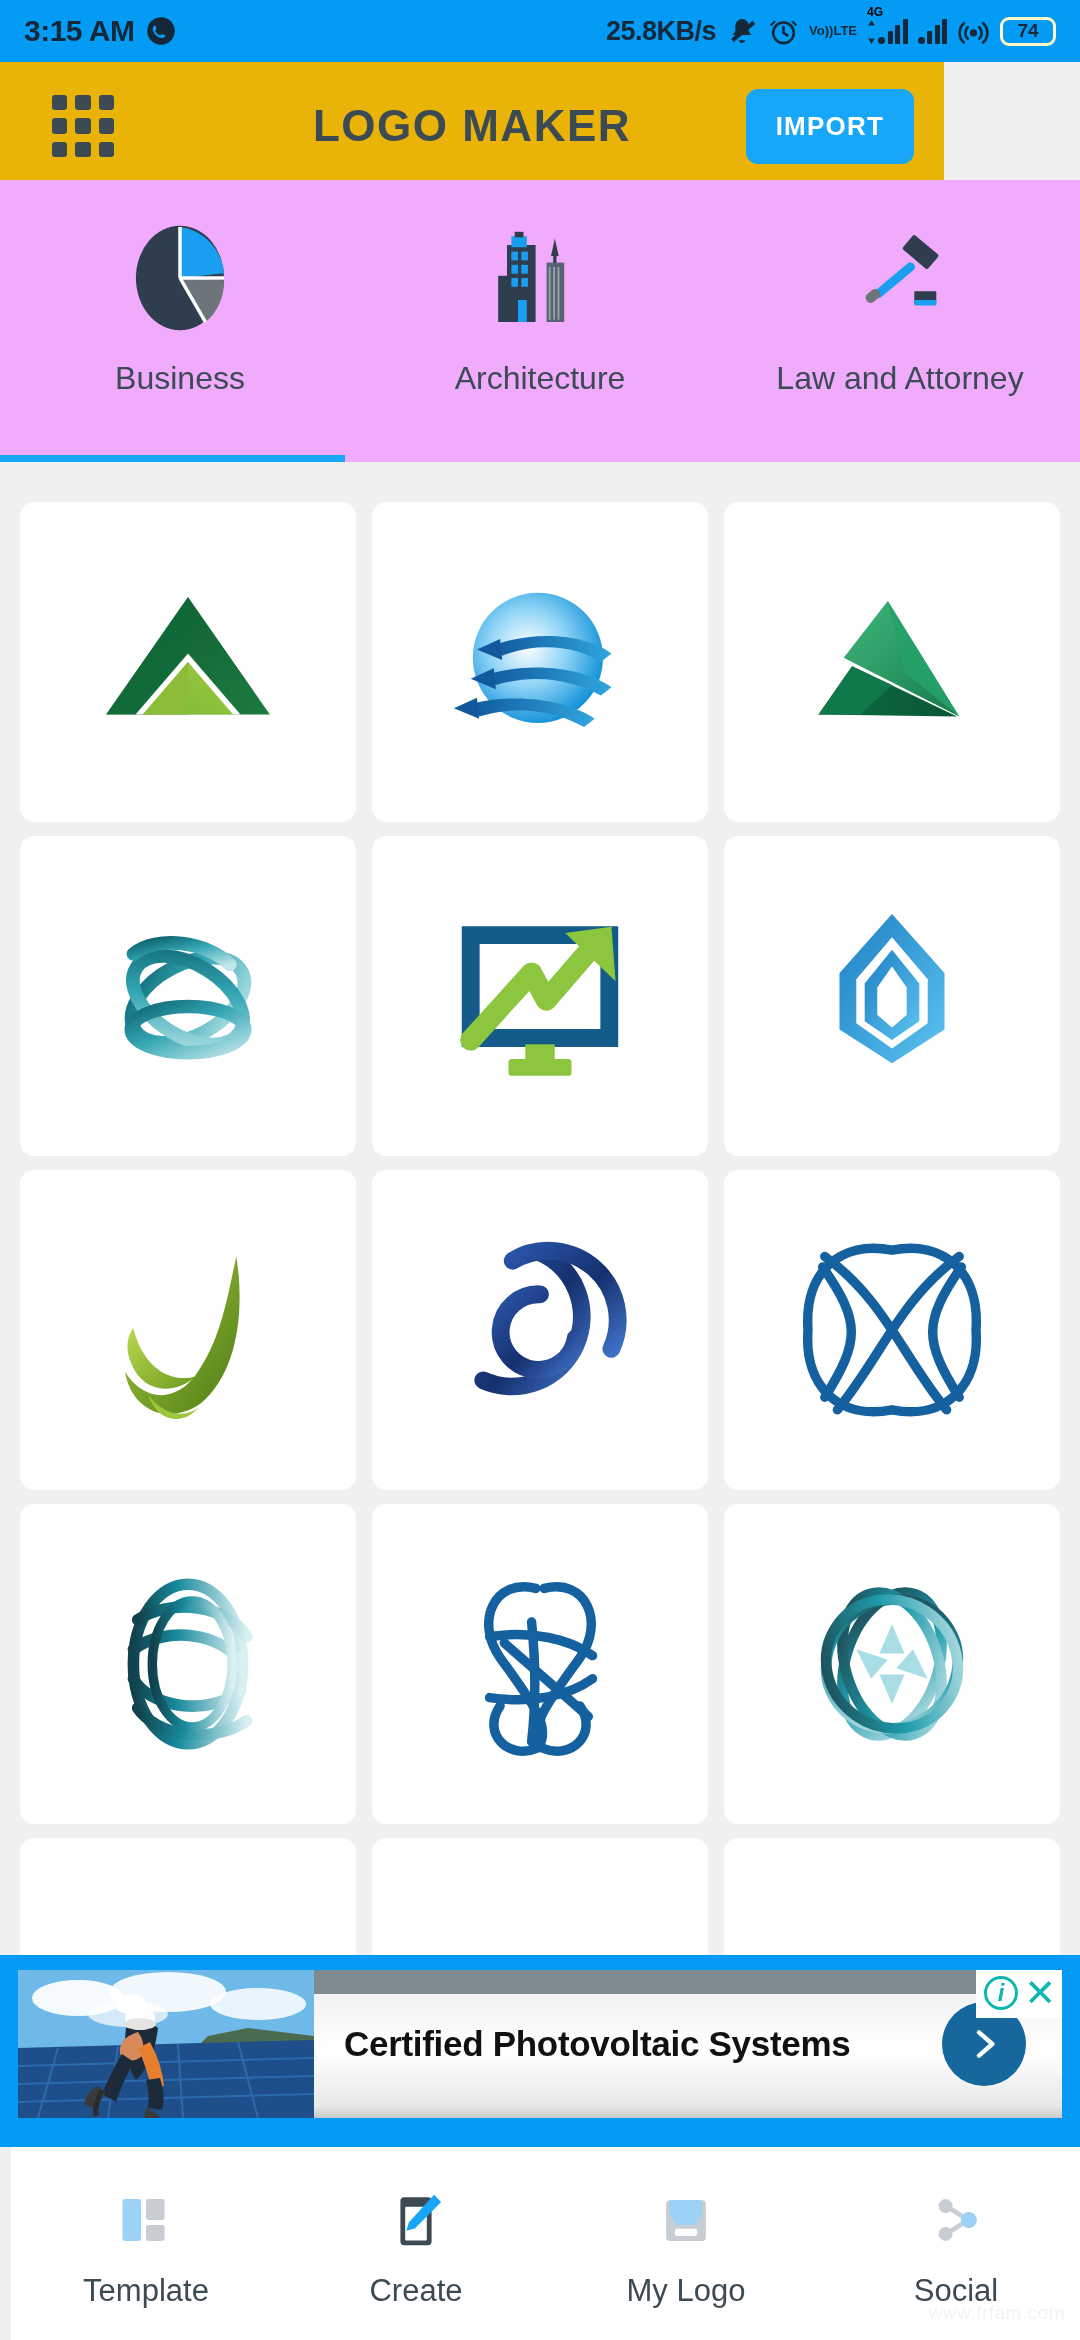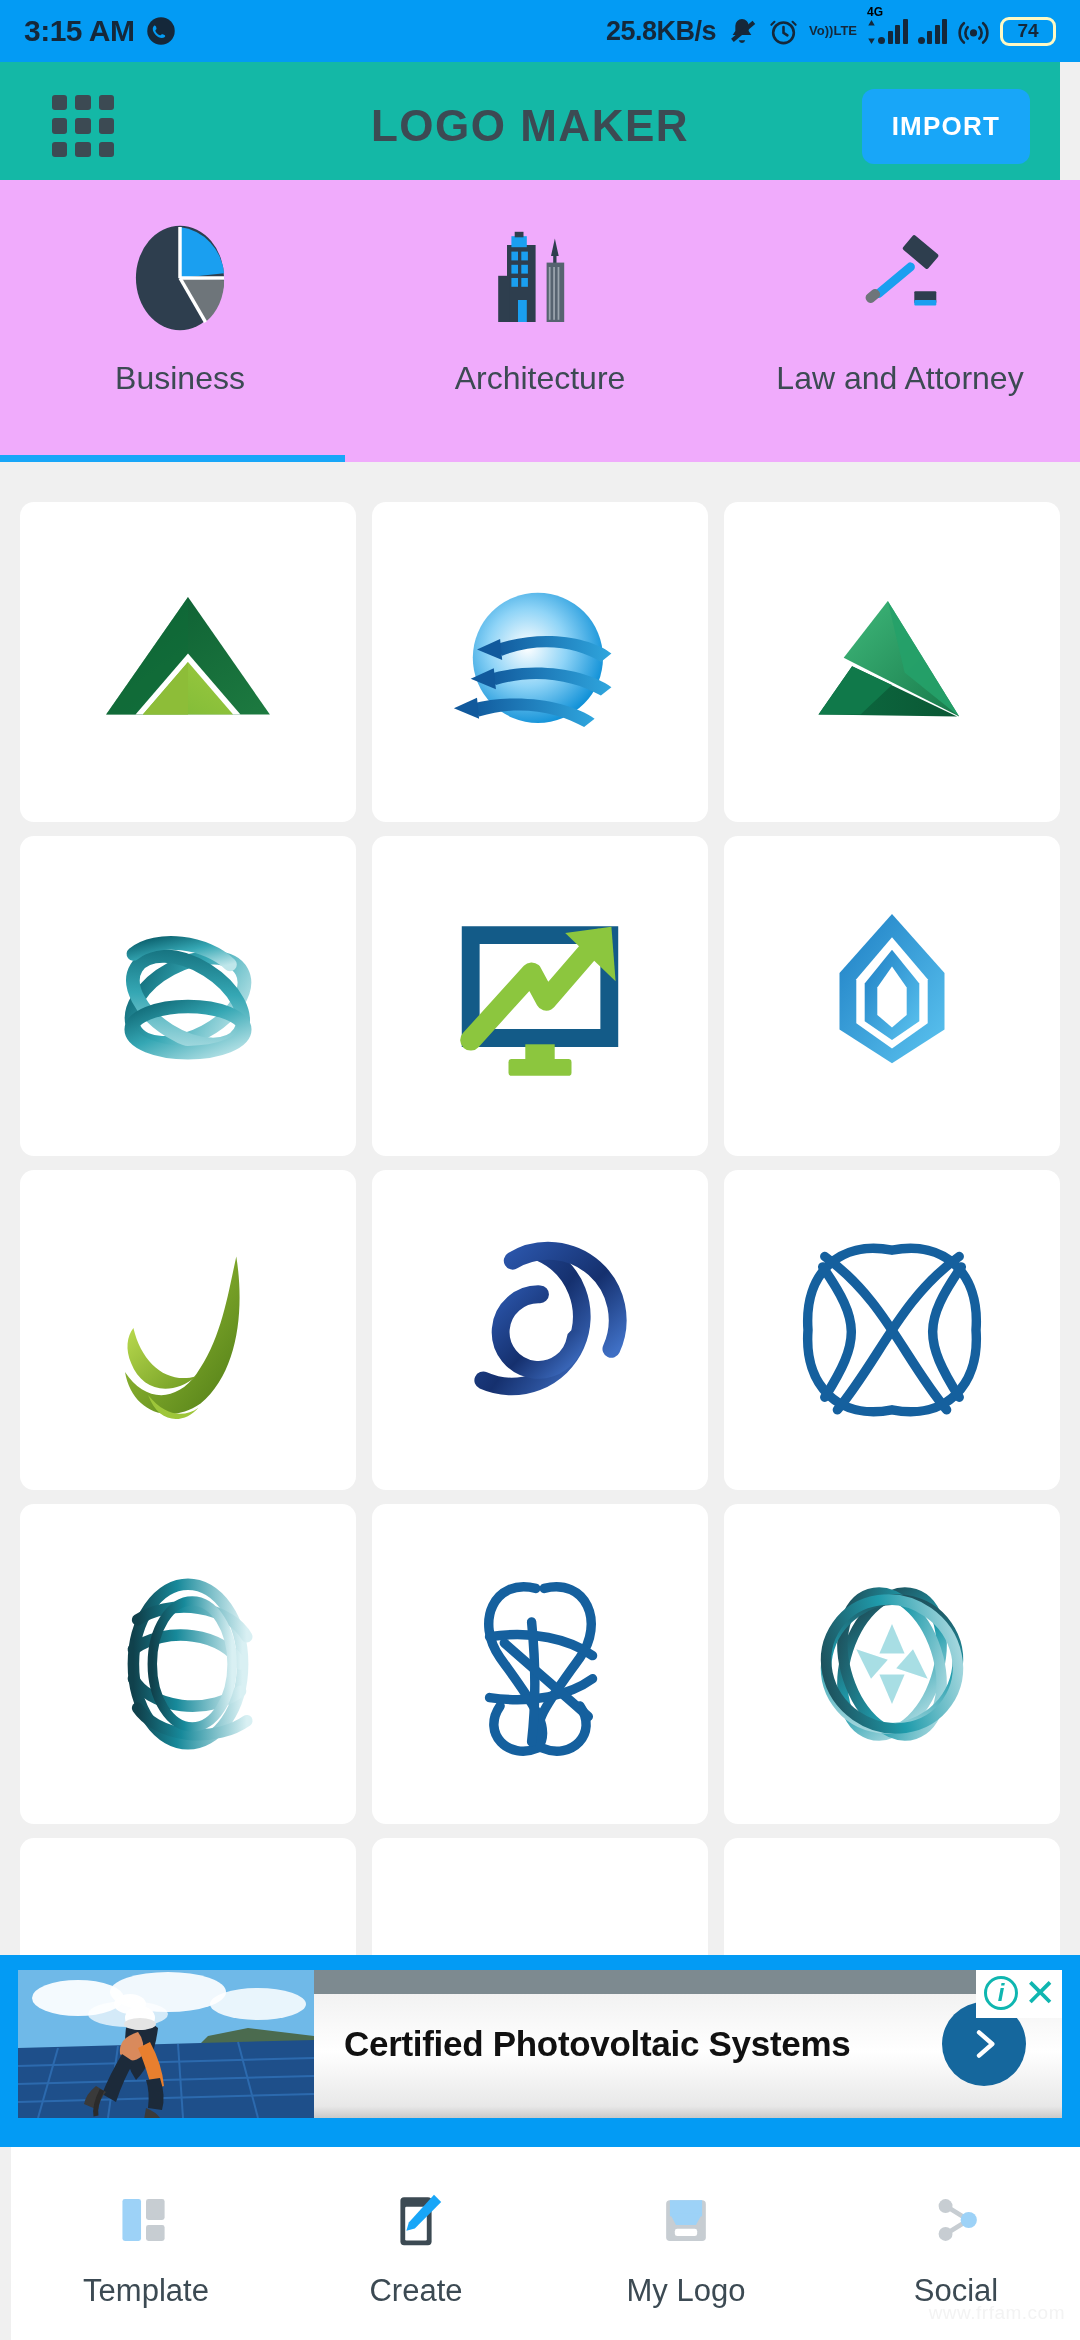--- a/index.html
+++ b/index.html
@@ -29,22 +29,22 @@
   .bars { display:flex; align-items:flex-end; gap:2.5px; height:26px; }
   .bars i { width:5px; background:#15283a; border-radius:1px; display:block; }
   .battery {
     width:56px; height:29px; border:3px solid #fef9c3; border-radius:9px;
     display:flex; align-items:center; justify-content:center;
     font-size:19px; font-weight:bold; color:#15283a; position:relative;
   }
 
   
   .appbar {
-    position:absolute; top:62px; left:0; width:1060px; height:128px;
-    background:#14b8a6; display:flex; align-items:center; padding:0 30px;
+    position:absolute; top:62px; left:0; width:944px; height:128px;
+    background:#eab308; display:flex; align-items:center; padding:0 30px;
   }
   .grid-menu { width:62px; height:62px; display:grid;
     grid-template-columns:repeat(3,1fr); grid-template-rows:repeat(3,1fr);
     gap:8px; margin-left:22px; cursor:pointer; }
   .grid-menu span { background:#3c4a53; border-radius:3px; display:block; }
   .app-title {
     position:absolute; left:0; right:0; text-align:center;
     font-size:44px; font-weight:bold; color:#3c4a53; letter-spacing:1.5px;
     pointer-events:none;
   }

